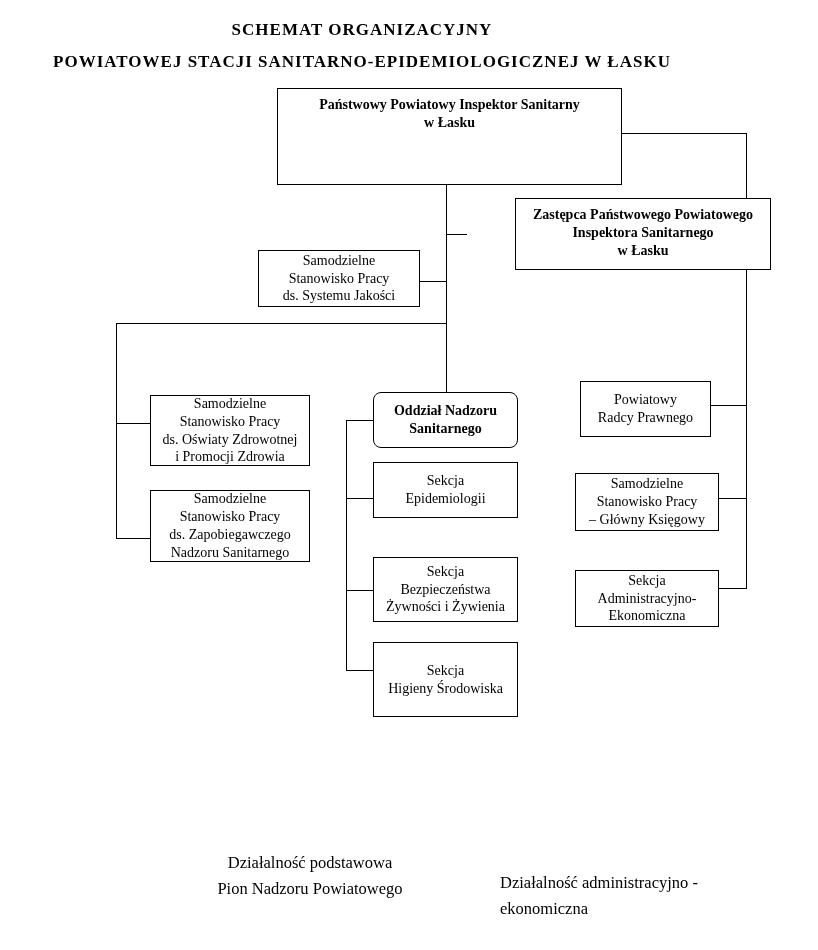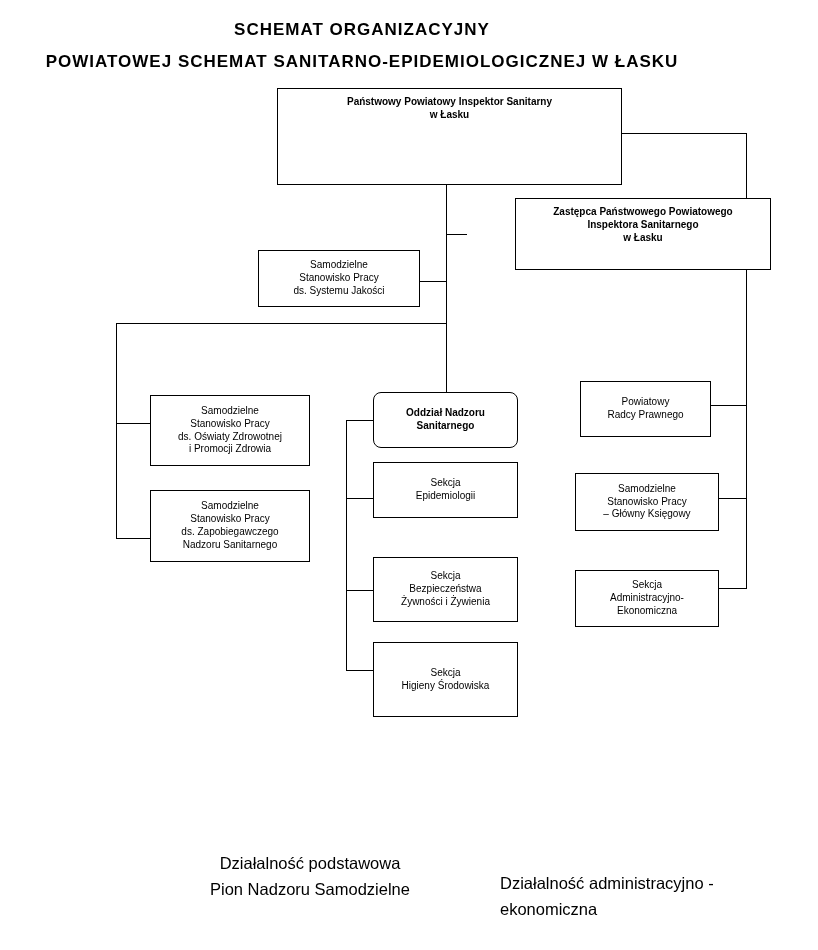--- a/index.html
+++ b/index.html
@@ -1,41 +1,41 @@
 <!DOCTYPE html>
 <html lang="pl"><head>
 <meta charset="utf-8">
 <style>
   html,body{margin:0;padding:0;background:#ffffff;}
   .page{
     position:relative;
     width:818px;height:950px;
     background:#ffffff;
     color:#000;
-    font-family:Liberation Sans, sans-serif;
+    font-family:Liberation Serif, serif;
     overflow:hidden;
   }
   .title-line{
     position:absolute;left:0;width:724px;
     text-align:center;
     font-weight:bold;
     font-size:17px;
     letter-spacing:1px;
     white-space:nowrap;
   }
   .box{
     position:absolute;
     box-sizing:border-box;
     border:1px solid #000;
     background:#fff;
     display:flex;
     align-items:center;
     justify-content:center;
     text-align:center;
-    font-size:10px;
+    font-size:14px;
     line-height:1.28;
     white-space:pre-line;
   }
   .box.top-anchored{align-items:flex-start;padding-top:7px;}
   .bold{font-weight:bold;}
   .col{display:flex;flex-direction:column;align-items:center;width:100%;}
   .subtitle{margin-top:12px;}
   .hl,.vl{position:absolute;background:#000;}
   .hl{height:1px;}
   .vl{width:1px;}
@@ -46,21 +46,21 @@
     white-space:pre-line;
   }
   .legend.center{text-align:center;}
 </style>
 </head>
 <body>
 
 <div class="page">
 
   <div class="title-line" style="top:20px;">SCHEMAT ORGANIZACYJNY</div>
-  <div class="title-line" style="top:52px;">POWIATOWEJ SCHEMAT SANITARNO-EPIDEMIOLOGICZNEJ W ŁASKU</div>
+  <div class="title-line" style="top:52px;">POWIATOWEJ STACJI SANITARNO-EPIDEMIOLOGICZNEJ W ŁASKU</div>
 
   <div class="vl" style="left:446px;top:185px;height:207px;"></div>
   <div class="hl" style="left:446px;top:234px;width:21px;"></div>
   <div class="hl" style="left:420px;top:281px;width:26px;"></div>
   <div class="hl" style="left:116px;top:323px;width:330px;"></div>
   <div class="vl" style="left:116px;top:323px;height:216px;"></div>
   <div class="hl" style="left:116px;top:423px;width:34px;"></div>
   <div class="hl" style="left:116px;top:538px;width:34px;"></div>
   <div class="vl" style="left:346px;top:420px;height:251px;"></div>
   <div class="hl" style="left:346px;top:420px;width:27px;"></div>
@@ -138,17 +138,17 @@
 – Główny Księgowy</span>
   </div>
 
   <div class="box" style="left:575px;top:570px;width:144px;height:57px;">
     <span>Sekcja
 Administracyjno-
 Ekonomiczna</span>
   </div>
 
   <div class="legend center" style="left:150px;top:850px;width:320px;">Działalność podstawowa
-Pion Nadzoru Samodzielne</div>
+Pion Nadzoru Powiatowego</div>
   <div class="legend" style="left:488px;top:870px;width:300px;margin-left:12px;">Działalność administracyjno -
 ekonomiczna</div>
 
 </div>
 
 </body></html>

